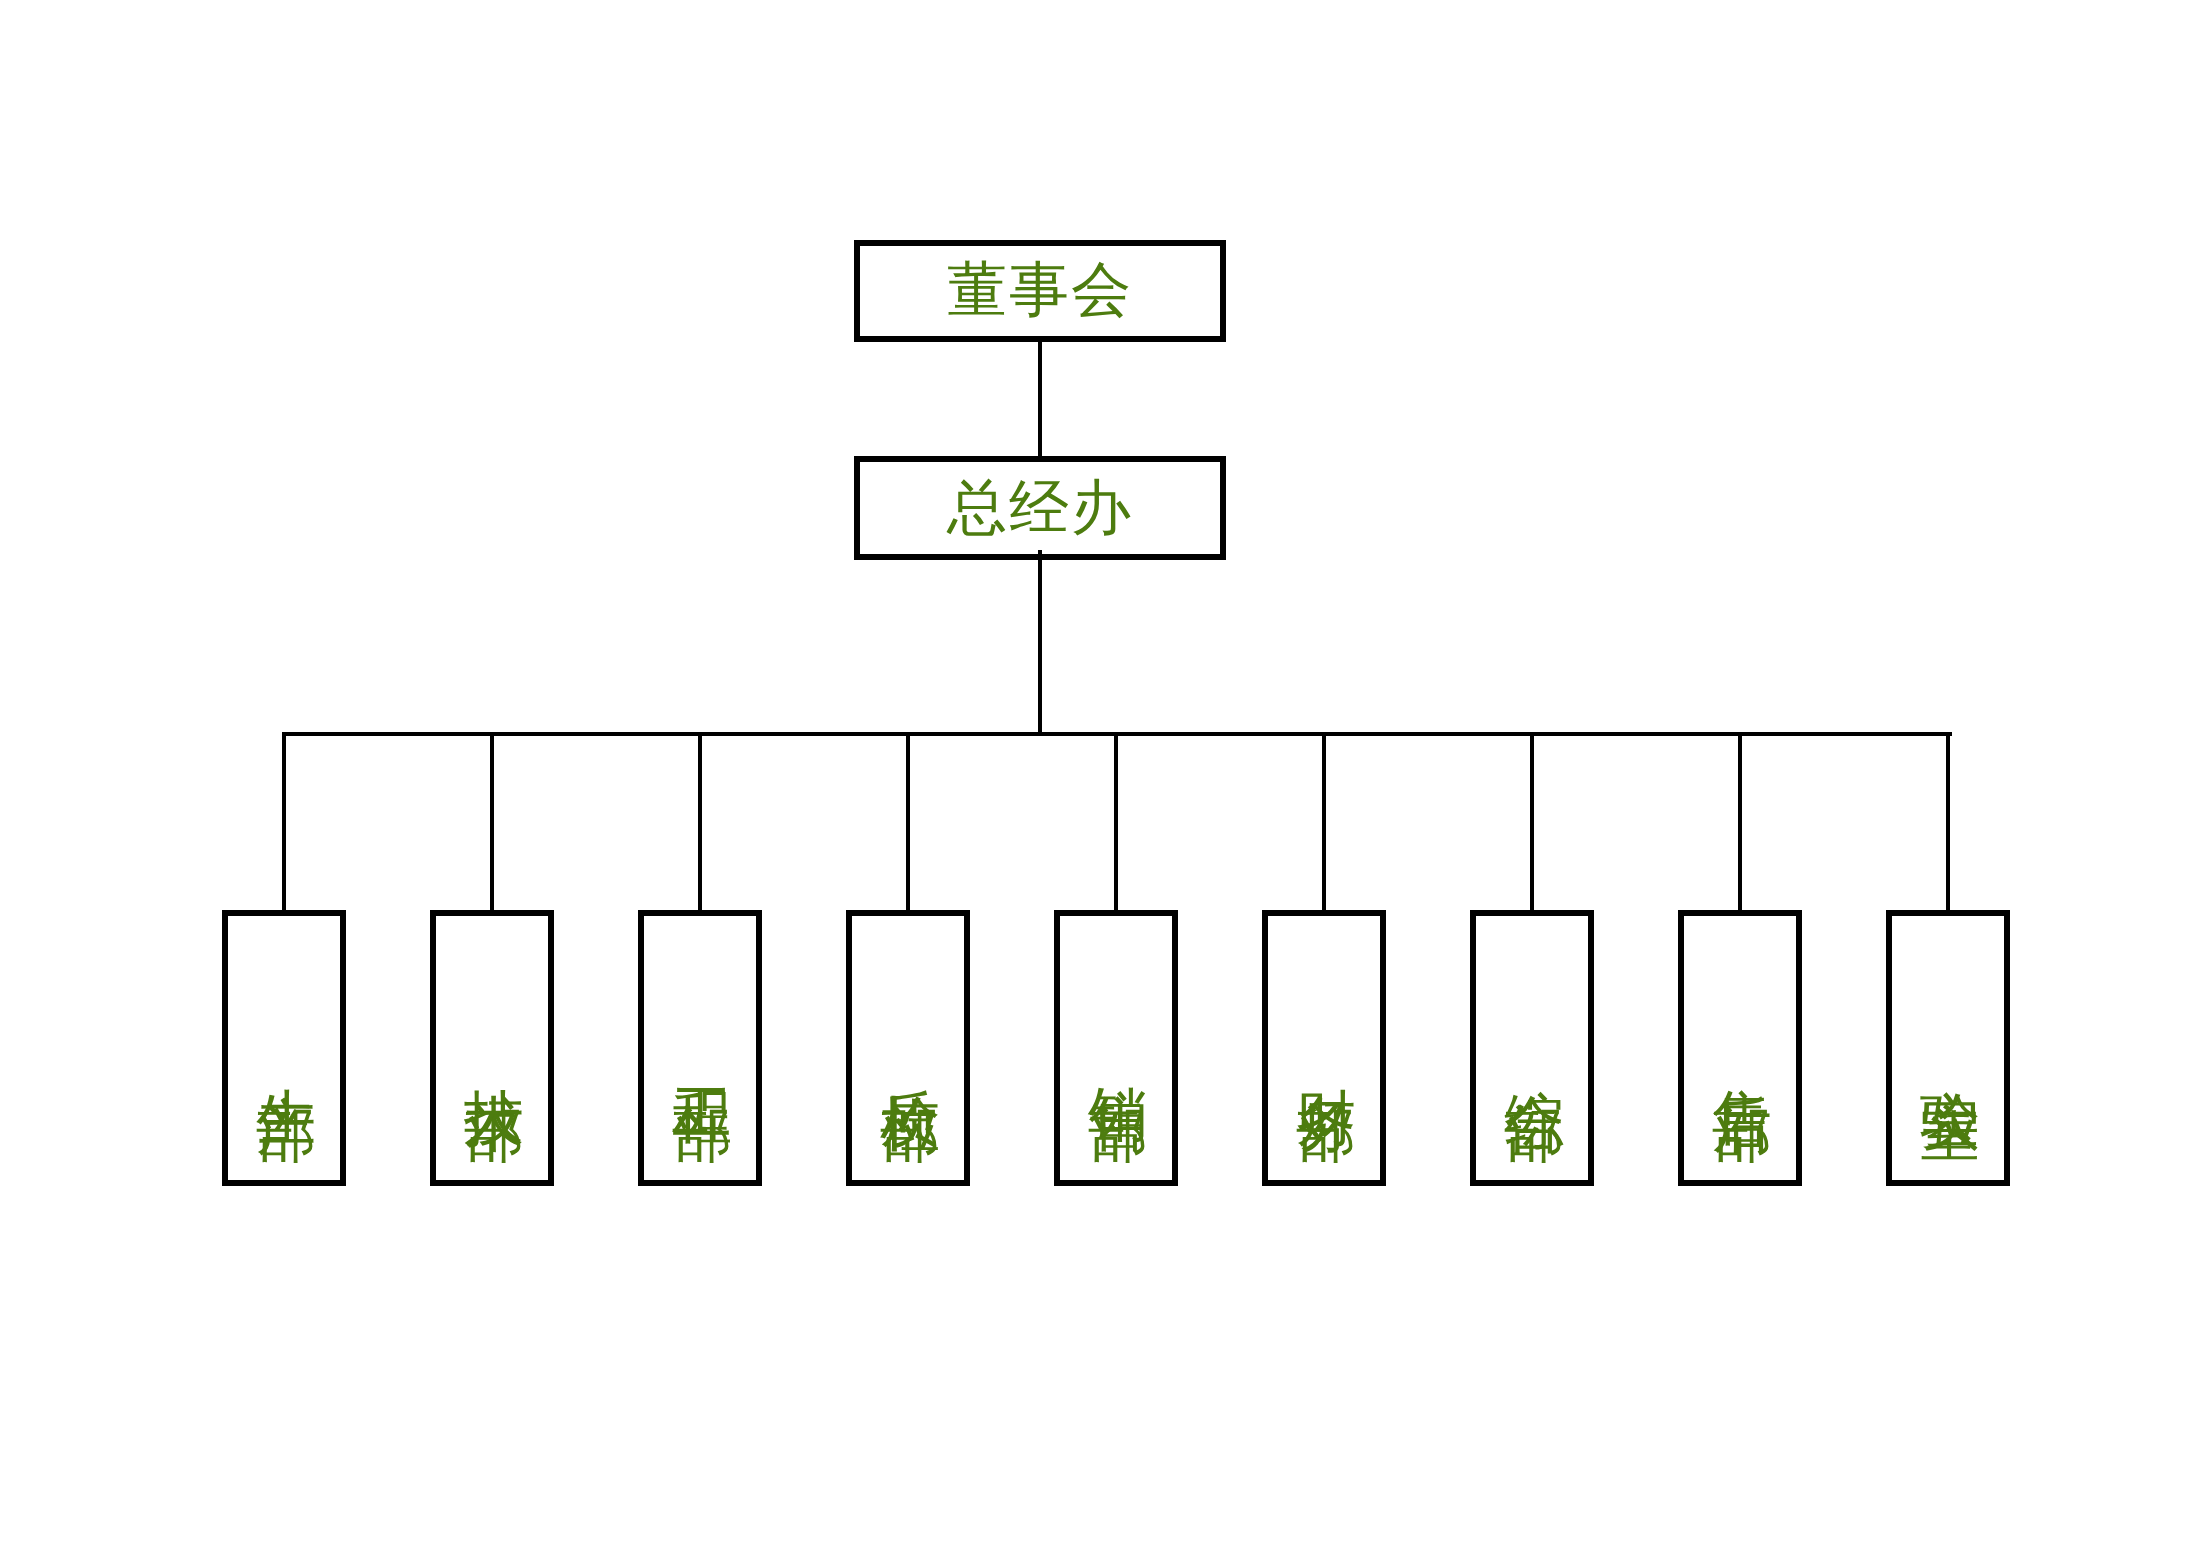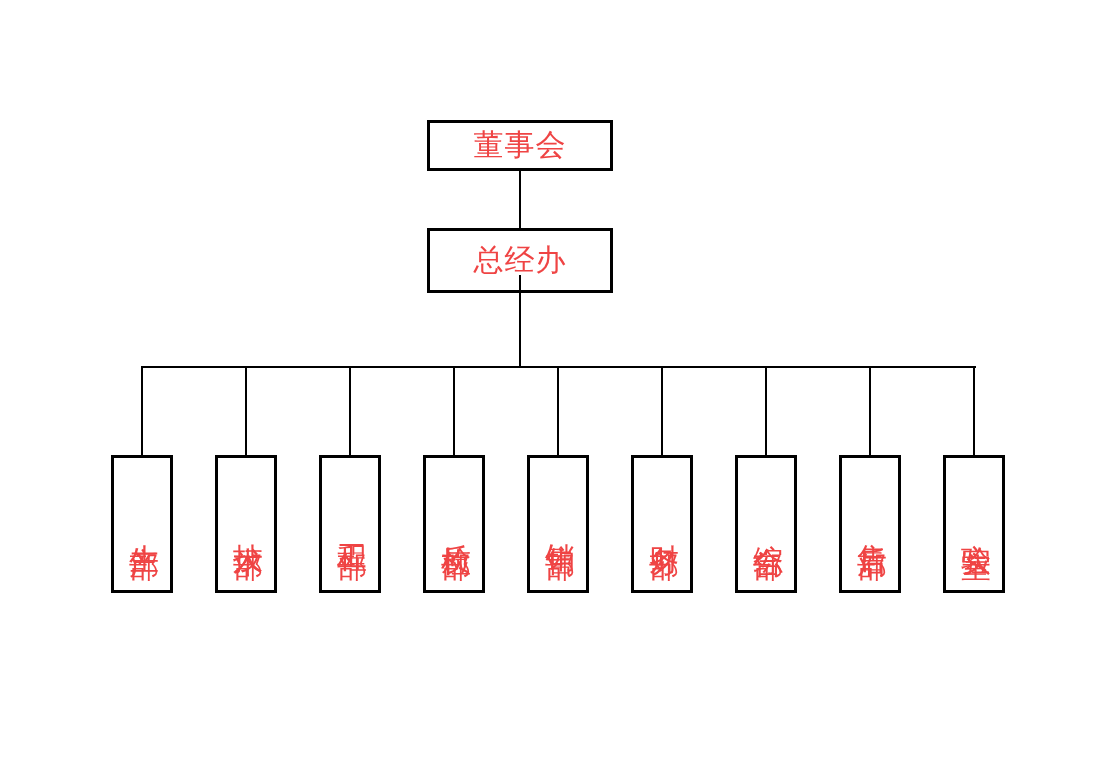--- a/index.html
+++ b/index.html
@@ -5,22 +5,22 @@
   html, body {
     margin: 0;
     padding: 0;
     background: #ffffff;
   }
   .canvas {
     position: relative;
     width: 1096px;
     height: 783px;
     background: #ffffff;
-    font-family: Liberation Mono, monospace;
-    color: #ef4444;
+    font-family: Liberation Serif, serif;
+    color: #4d7c0f;
     overflow: hidden;
   }
   .box {
     position: absolute;
     box-sizing: border-box;
     border: 3px solid #000000;
     background: #ffffff;
     display: flex;
     align-items: center;
     justify-content: center;
@@ -30,21 +30,21 @@
     width: 186px;
     font-size: 30px;
     letter-spacing: 1px;
   }
   .box-root {
     top: 120px;
     height: 51px;
   }
   .box-gm {
     top: 228px;
-    height: 65px;
+    height: 52px;
   }
   .dept {
     top: 455px;
     width: 62px;
     height: 138px;
   }
   .dept-label {
     writing-mode: vertical-rl;
     text-orientation: upright;
     font-size: 30px;

